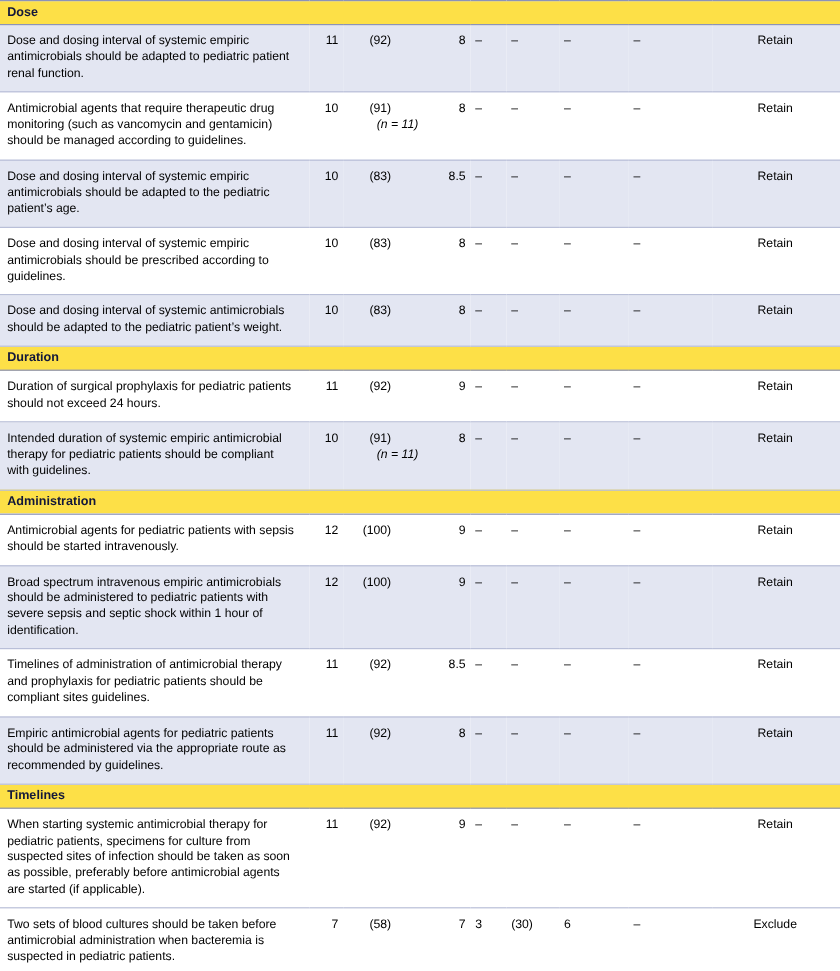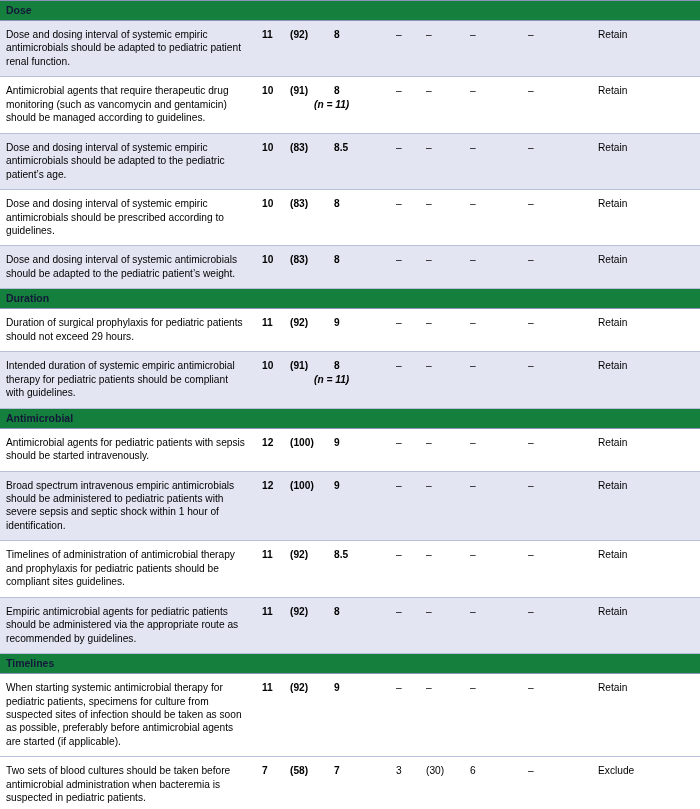--- a/index.html
+++ b/index.html
@@ -19,21 +19,21 @@
     border-collapse: collapse;
     table-layout: fixed;
     font-size: 10.2px;
   }
   table.stmt-table td {
     padding: 0;
     vertical-align: top;
   }
   
   tr.section-row td {
-    background: #15803d;
+    background: #fde047;
     font-weight: bold;
     font-size: 10.5px;
     padding: 3px 6px 4px 6px;
     border-top: 1px solid #8c93b8;
     border-bottom: 1px solid #8c93b8;
     color: #13183a;
   }
   tr.section-row.first td {
     border-top: 1px solid #8c93b8;
   }
@@ -47,29 +47,28 @@
     background: #e3e6f2;
   }
   tr.data-row.plain td {
     background: #ffffff;
   }
   td.c-stmt {
     padding-left: 6px !important;
     padding-right: 10px !important;
   }
   td.c-num {
-    text-align: left;
+    text-align: right;
     white-space: nowrap;
-    font-weight: bold;
   }
   td.c-dash {
     text-align: left;
   }
   td.c-action {
-    text-align: left;
+    text-align: center;
     padding-right: 6px !important;
   }
   .sub {
     display: block;
   }
   .ital {
     font-style: italic;
   }
   .nowrap { white-space: nowrap; margin-left: 24px; }
 </style>
@@ -144,21 +143,21 @@
         <td class="c-dash">–</td>
         <td class="c-dash">–</td>
         <td class="c-dash">–</td>
         <td class="c-dash">–</td>
         <td class="c-action">Retain</td>
       </tr>
       <tr class="section-row">
         <td colspan="9">Duration</td>
       </tr>
       <tr class="data-row plain">
-        <td class="c-stmt">Duration of surgical prophylaxis for pediatric patients should not exceed 29 hours.</td>
+        <td class="c-stmt">Duration of surgical prophylaxis for pediatric patients should not exceed 24 hours.</td>
         <td class="c-num"><span>11</span></td>
         <td class="c-num"><span>(92)</span></td>
         <td class="c-num">9</td>
         <td class="c-dash">–</td>
         <td class="c-dash">–</td>
         <td class="c-dash">–</td>
         <td class="c-dash">–</td>
         <td class="c-action">Retain</td>
       </tr>
       <tr class="data-row shade">
@@ -166,21 +165,21 @@
         <td class="c-num"><span>10</span></td>
         <td class="c-num"><span>(91)</span><span class="sub ital nowrap">(n = 11)</span></td>
         <td class="c-num">8</td>
         <td class="c-dash">–</td>
         <td class="c-dash">–</td>
         <td class="c-dash">–</td>
         <td class="c-dash">–</td>
         <td class="c-action">Retain</td>
       </tr>
       <tr class="section-row">
-        <td colspan="9">Antimicrobial</td>
+        <td colspan="9">Administration</td>
       </tr>
       <tr class="data-row plain">
         <td class="c-stmt">Antimicrobial agents for pediatric patients with sepsis should be started intravenously.</td>
         <td class="c-num"><span>12</span></td>
         <td class="c-num"><span>(100)</span></td>
         <td class="c-num">9</td>
         <td class="c-dash">–</td>
         <td class="c-dash">–</td>
         <td class="c-dash">–</td>
         <td class="c-dash">–</td>

